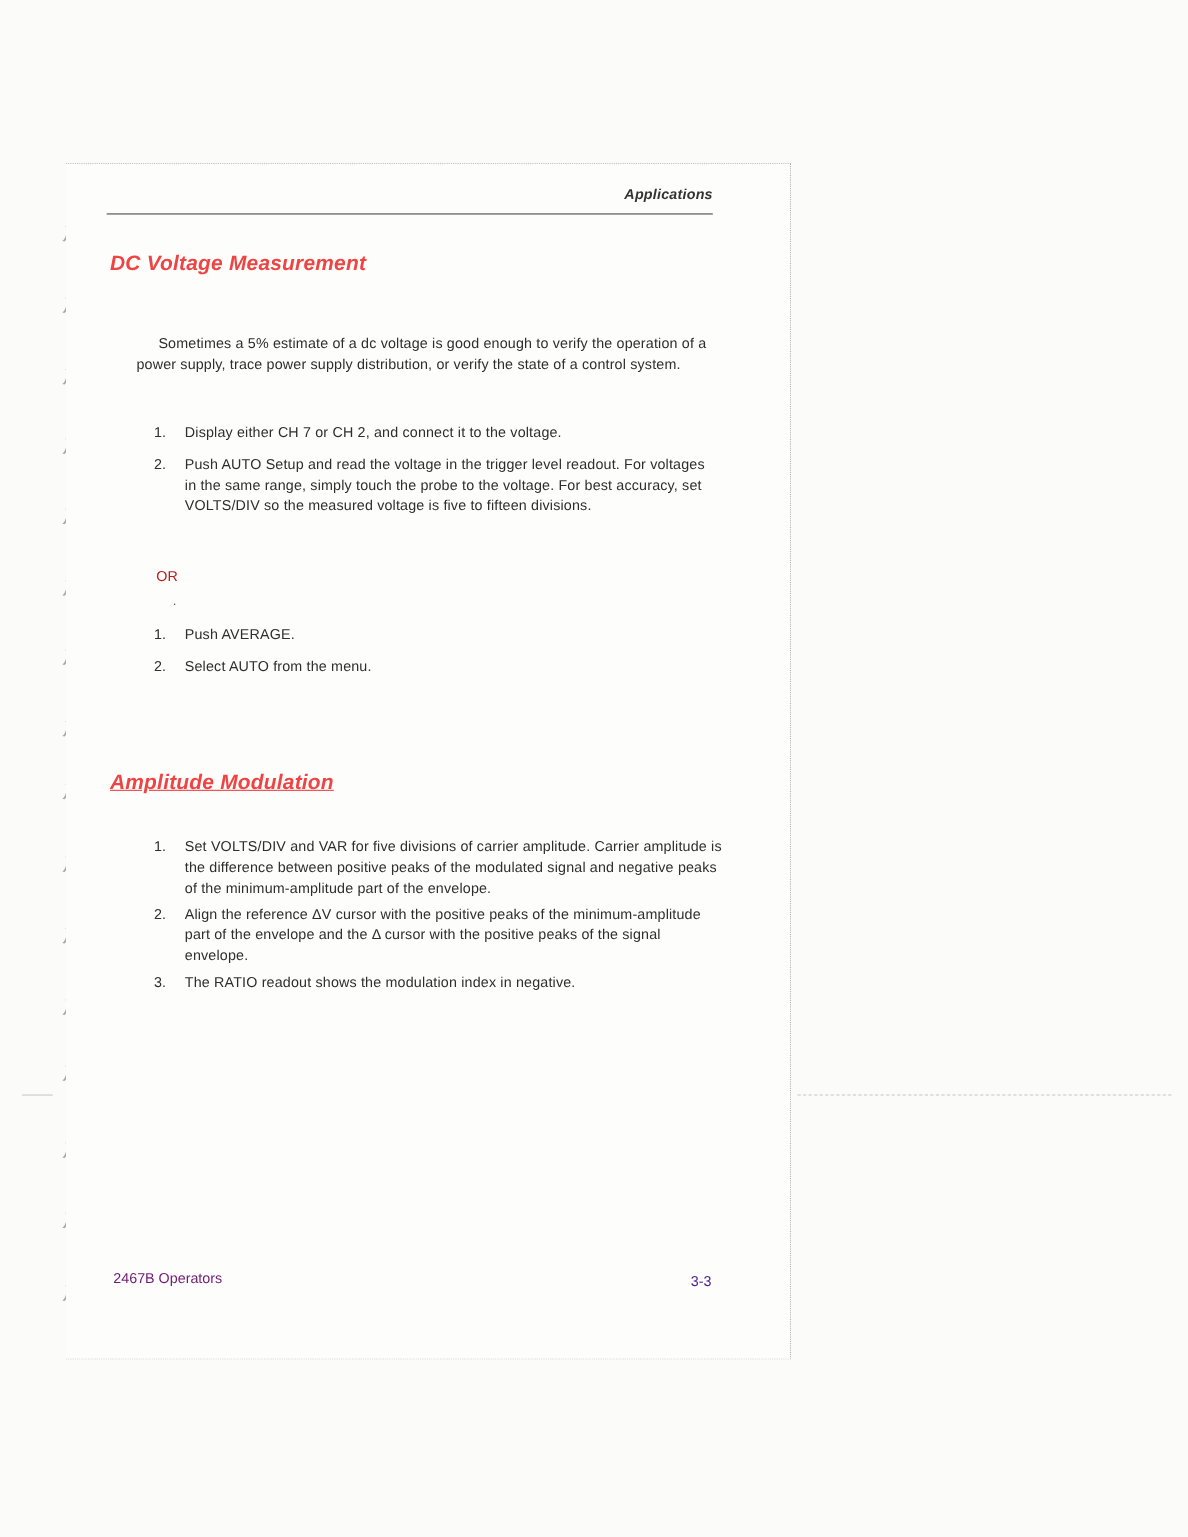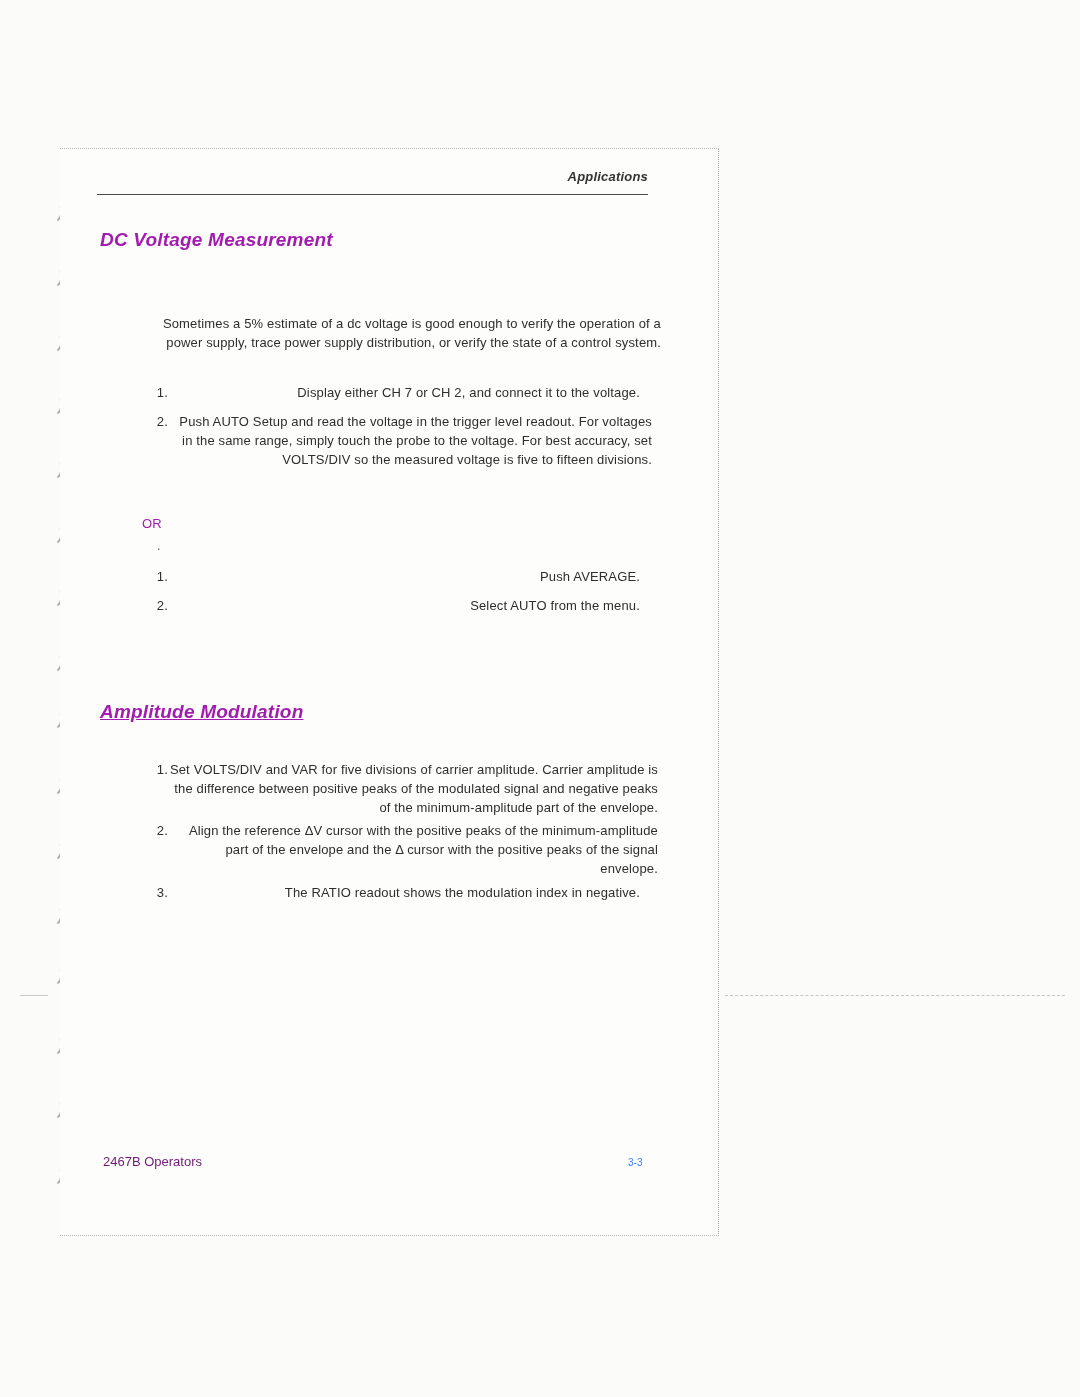--- a/index.html
+++ b/index.html
@@ -15,21 +15,20 @@
 
   
   .page{
     position:absolute;
     left:60px;top:148px;
     width:658px;height:1086px;
     background:#fdfdfc;
     border-top:1px dotted #b8b8b4;
     border-right:1px dotted #9f9f9b;
     border-bottom:1px dotted #bcbcb8;
-    text-align:right;
   }
 
   
   .header-label{
     position:absolute;
     top:20px;right:70px;
     font-size:13px;font-weight:bold;font-style:italic;
     color:#333;
     letter-spacing:.2px;
   }
@@ -39,37 +38,37 @@
     border-top:1.5px solid #4a4a4a;
   }
 
   
   .sec-title{
     position:absolute;
     left:40px;
     margin:0;
     font-size:19px;
     font-weight:bold;font-style:italic;
-    color:#a21caf;
+    color:#ef4444;
     letter-spacing:.2px;
   }
   .title-dc{top:80px;}
   .title-am{top:552px;text-decoration:underline;}
 
   
   .body-text{
     font-size:13px;line-height:19px;
     color:#2e2e2e;
     letter-spacing:.15px;
   }
   .intro{
     position:absolute;
     left:60px;top:149px;width:525px;
     text-indent:20px;
-    margin:16px;
+    margin:4px;
   }
   .outro{
     position:absolute;
     left:82px;top:499px;width:510px;
     margin:0;
   }
 
   
   .step{
     position:absolute;
@@ -77,41 +76,41 @@
     display:flex;
   }
   .step .num{width:28px;flex:0 0 28px;}
   .step .txt{flex:1;}
 
   .dc-step-a1{top:234px;}
   .dc-step-a2{top:263px;width:512px;}
   .or-label{
     position:absolute;
     left:82px;top:367px;
-    font-size:13px;color:#a21caf;letter-spacing:.2px;
+    font-size:13px;color:#b91c1c;letter-spacing:.2px;
   }
   .or-dot{
     position:absolute;left:97px;top:390px;
     font-size:12px;color:#555;
   }
   .dc-step-b1{top:418px;}
   .dc-step-b2{top:447px;}
 
   .am-step-1{top:611px;width:518px;}
   .am-step-2{top:672px;width:518px;}
   .am-step-3{top:734px;}
 
   
   .footer-left{
     position:absolute;left:43px;top:1005px;
     font-size:13px;color:#701a75;
   }
   .footer-right{
     position:absolute;left:568px;top:1008px;
-    font-size:10px;color:#3b82f6;
+    font-size:13px;color:#4c1d95;
   }
 
   
   .scan-dash-right{
     position:absolute;
     left:725px;top:995px;width:340px;height:0;
     border-top:1px dashed #c6c6c2;
   }
   .scan-dash-left{
     position:absolute;

